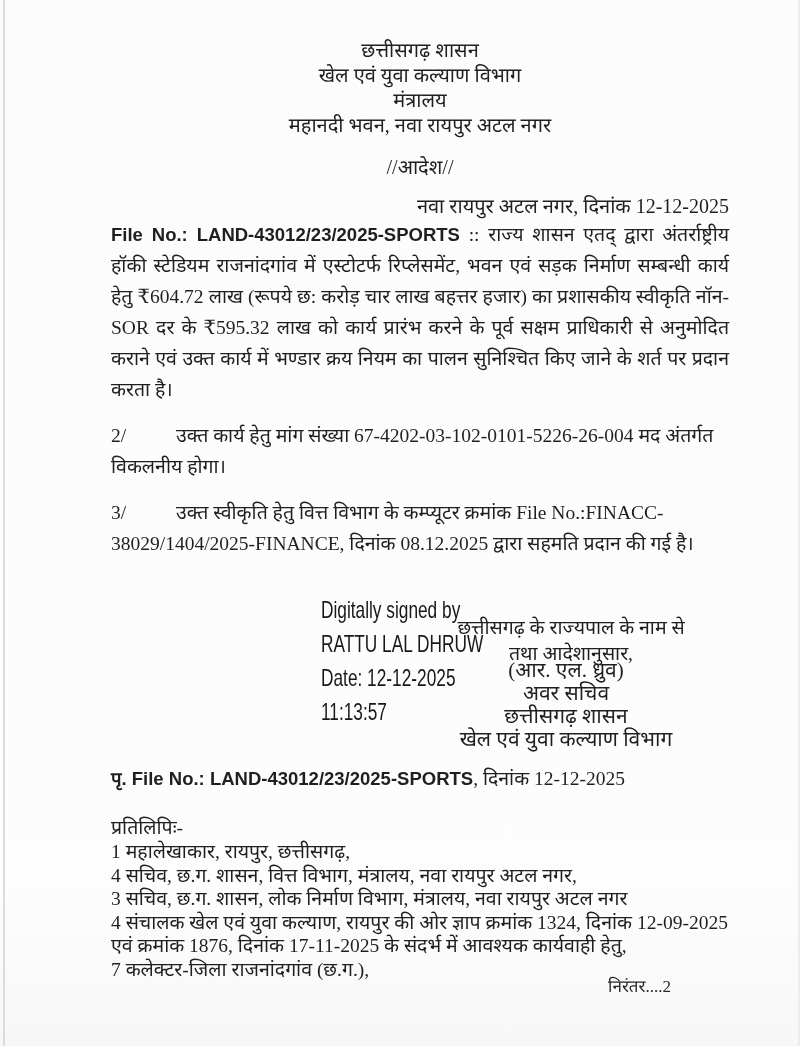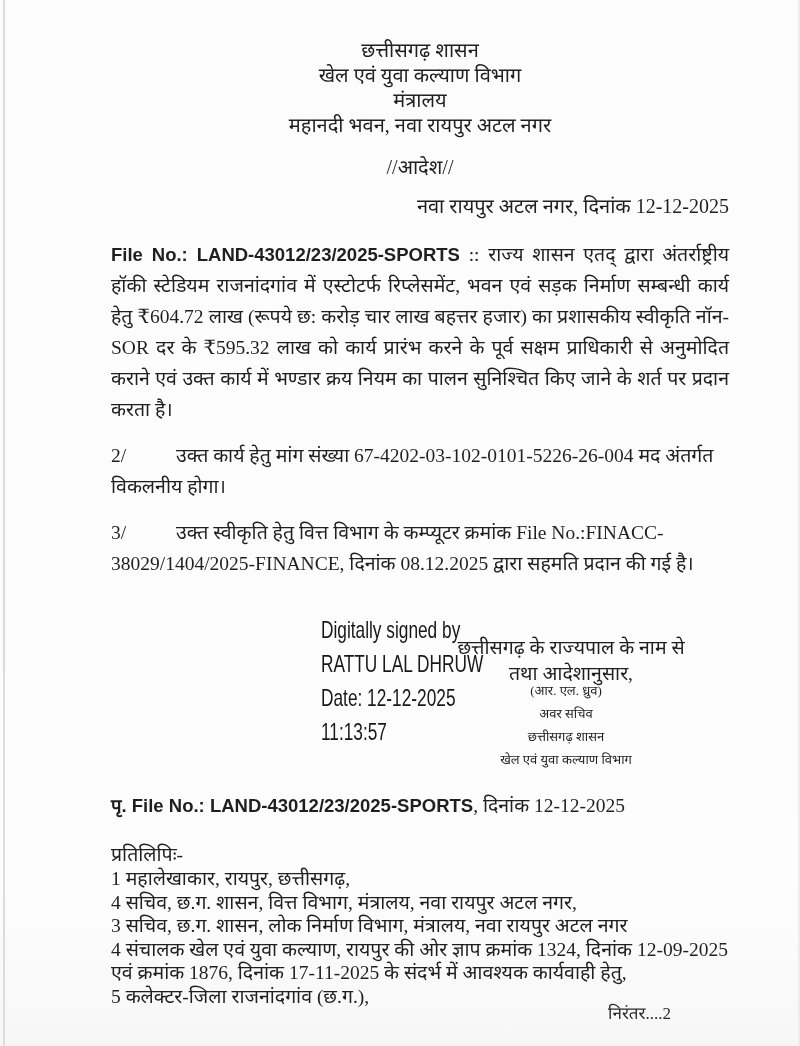--- a/index.html
+++ b/index.html
@@ -23,44 +23,44 @@
     position:absolute; right:0; top:0; bottom:0; width:2px;
     background:#ededed;
   }
   .content {
     position:absolute; left:111px; top:38px; width:618px;
   }
   .hdr-line { text-align:center; font-size:20px; line-height:25px; }
   .order-title { text-align:center; font-size:20px; line-height:25px; margin-top:17px; }
   .date-line { text-align:right; font-size:20px; line-height:25px; margin-top:14px; }
   .para { font-size:19.5px; line-height:31px; text-align:justify; }
-  .para1 { margin-top:20px; }
+  .para1 { }
   .para-follow { margin-top:15px; text-align:left; }
   .bold-sans {
     font-family:"Liberation Sans","DejaVu Sans",sans-serif;
     font-weight:bold; font-size:18.5px;
   }
   .para-num { display:inline-block; width:65px; }
   .sig-section { position:relative; height:187px; margin-top:12px; }
   .stamp {
     position:absolute; left:210px; top:22px;
     font-family:"Liberation Sans","DejaVu Sans",sans-serif;
     font-size:24px; line-height:34px; color:#181818;
     transform:scaleX(0.72); transform-origin:left top;
     white-space:nowrap; letter-spacing:0;
   }
   .authority {
     position:absolute; left:330px; top:0; width:260px;
     text-align:center; font-size:19.5px; line-height:26px;margin-top:44px;
   }
   .signer {
     position:absolute; left:290px; top:88px; width:330px;
-    text-align:center; font-size:13px; line-height:23px;
+    text-align:center; font-size:21px; line-height:23px;
   }
-  .endorse-line { font-size:19.5px; line-height:25px; margin-top:15px; }
+  .endorse-line { font-size:19.5px; line-height:25px; margin-top:8px; }
   .copy-heading { font-size:19.5px; line-height:25px;margin-top:24px; }
   .copy-item { font-size:19.5px; line-height:23.5px; }
   .continuation {
     text-align:right; padding-right:58px;
     font-size:17px; line-height:20px; margin-top:-4px; color:#2a2a2a;
   }
 </style>
 </head>
 <body>
 
@@ -114,19 +114,19 @@
       <span class="bold-sans">पृ. File No.:  LAND-43012/23/2025-SPORTS</span><span>, दिनांक 12-12-2025</span>
     </div>
 
     <div class="copy-heading">प्रतिलिपिः-</div>
 
     <div>
       <div class="copy-item">1 महालेखाकार, रायपुर, छत्तीसगढ़,</div>
       <div class="copy-item">4 सचिव, छ.ग. शासन, वित्त विभाग, मंत्रालय, नवा रायपुर अटल नगर,</div>
       <div class="copy-item">3 सचिव, छ.ग. शासन, लोक निर्माण विभाग, मंत्रालय, नवा रायपुर अटल नगर</div>
       <div class="copy-item">4 संचालक खेल एवं युवा कल्याण, रायपुर की ओर ज्ञाप क्रमांक 1324, दिनांक 12-09-2025 एवं क्रमांक 1876, दिनांक 17-11-2025  के संदर्भ में आवश्यक कार्यवाही हेतु,</div>
-      <div class="copy-item">5 कलेक्टर-जिला राजनांदगांव (छ.ग.),</div>
+      <div class="copy-item">7 कलेक्टर-जिला राजनांदगांव (छ.ग.),</div>
     </div>
 
     <div class="continuation">निरंतर....2</div>
 
   </div>
 </div>
 
 </body></html>

